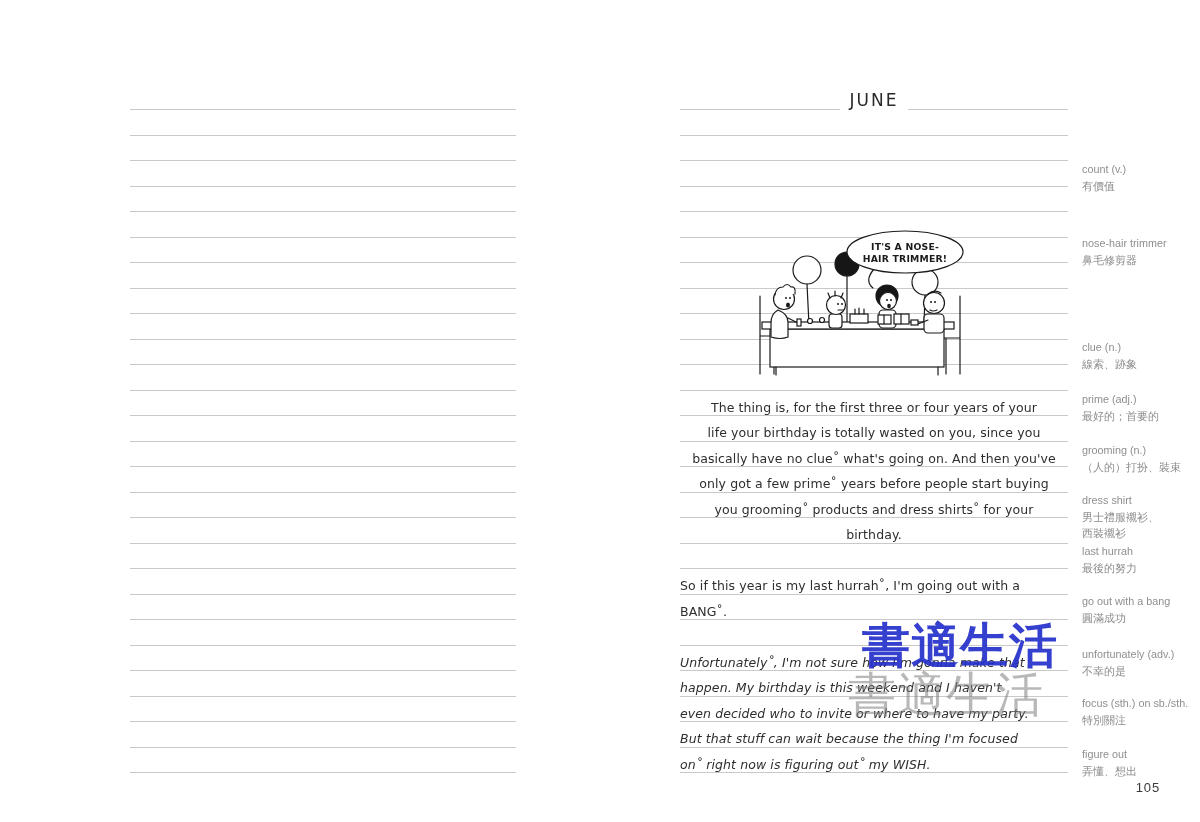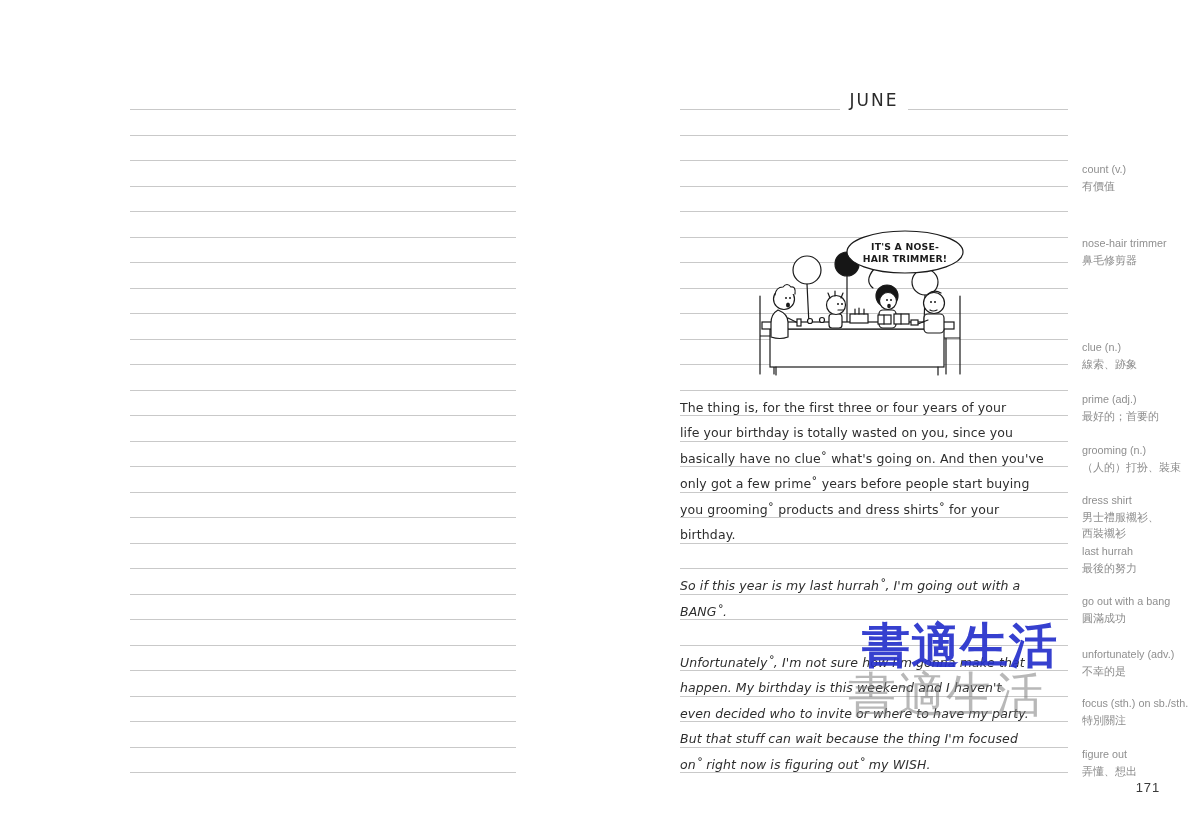--- a/index.html
+++ b/index.html
@@ -26,22 +26,22 @@
   .june-row{top:3.5px;text-align:center;}
   .june-row span{
     display:inline-block;background:#ffffff;padding:0 10px;
     font-family:"DejaVu Sans",sans-serif;font-size:17px;letter-spacing:2px;color:#2a2a2a;
   }
   .tuesday-row{top:29px;}
   .tuesday-row span{
     display:inline-block;border-bottom:2px solid #2b2b2b;padding-right:16px;
   }
   .p1{top:54.5px;}
-  .p2{top:310px;}
-  .p3{top:488.5px;font-style:italic;}
+  .p2{top:310px;text-align:center;}
+  .p3{top:488.5px;}
   .p4{top:565px;font-style:italic;}
 
   
   .cartoon{position:absolute;left:72px;top:141.5px;}
   .cartoon text{
     font-family:"DejaVu Sans",sans-serif;font-size:9.3px;font-weight:bold;
     fill:#1c1c1c;letter-spacing:0.2px;
   }
 
   
@@ -254,14 +254,14 @@
       </div>
       <div class="vocab-item" style="top: 733px;">
         <div class="vocab-en">figure out</div>
         <div class="vocab-zh">弄懂、想出</div>
       </div>
     </div>
 
   <div class="wm wm-blue">書適生活</div>
   <div class="wm wm-gray">書適生活</div>
 
-  <div class="pagenum">171</div>
+  <div class="pagenum">105</div>
 </div>
 
 </body></html>

